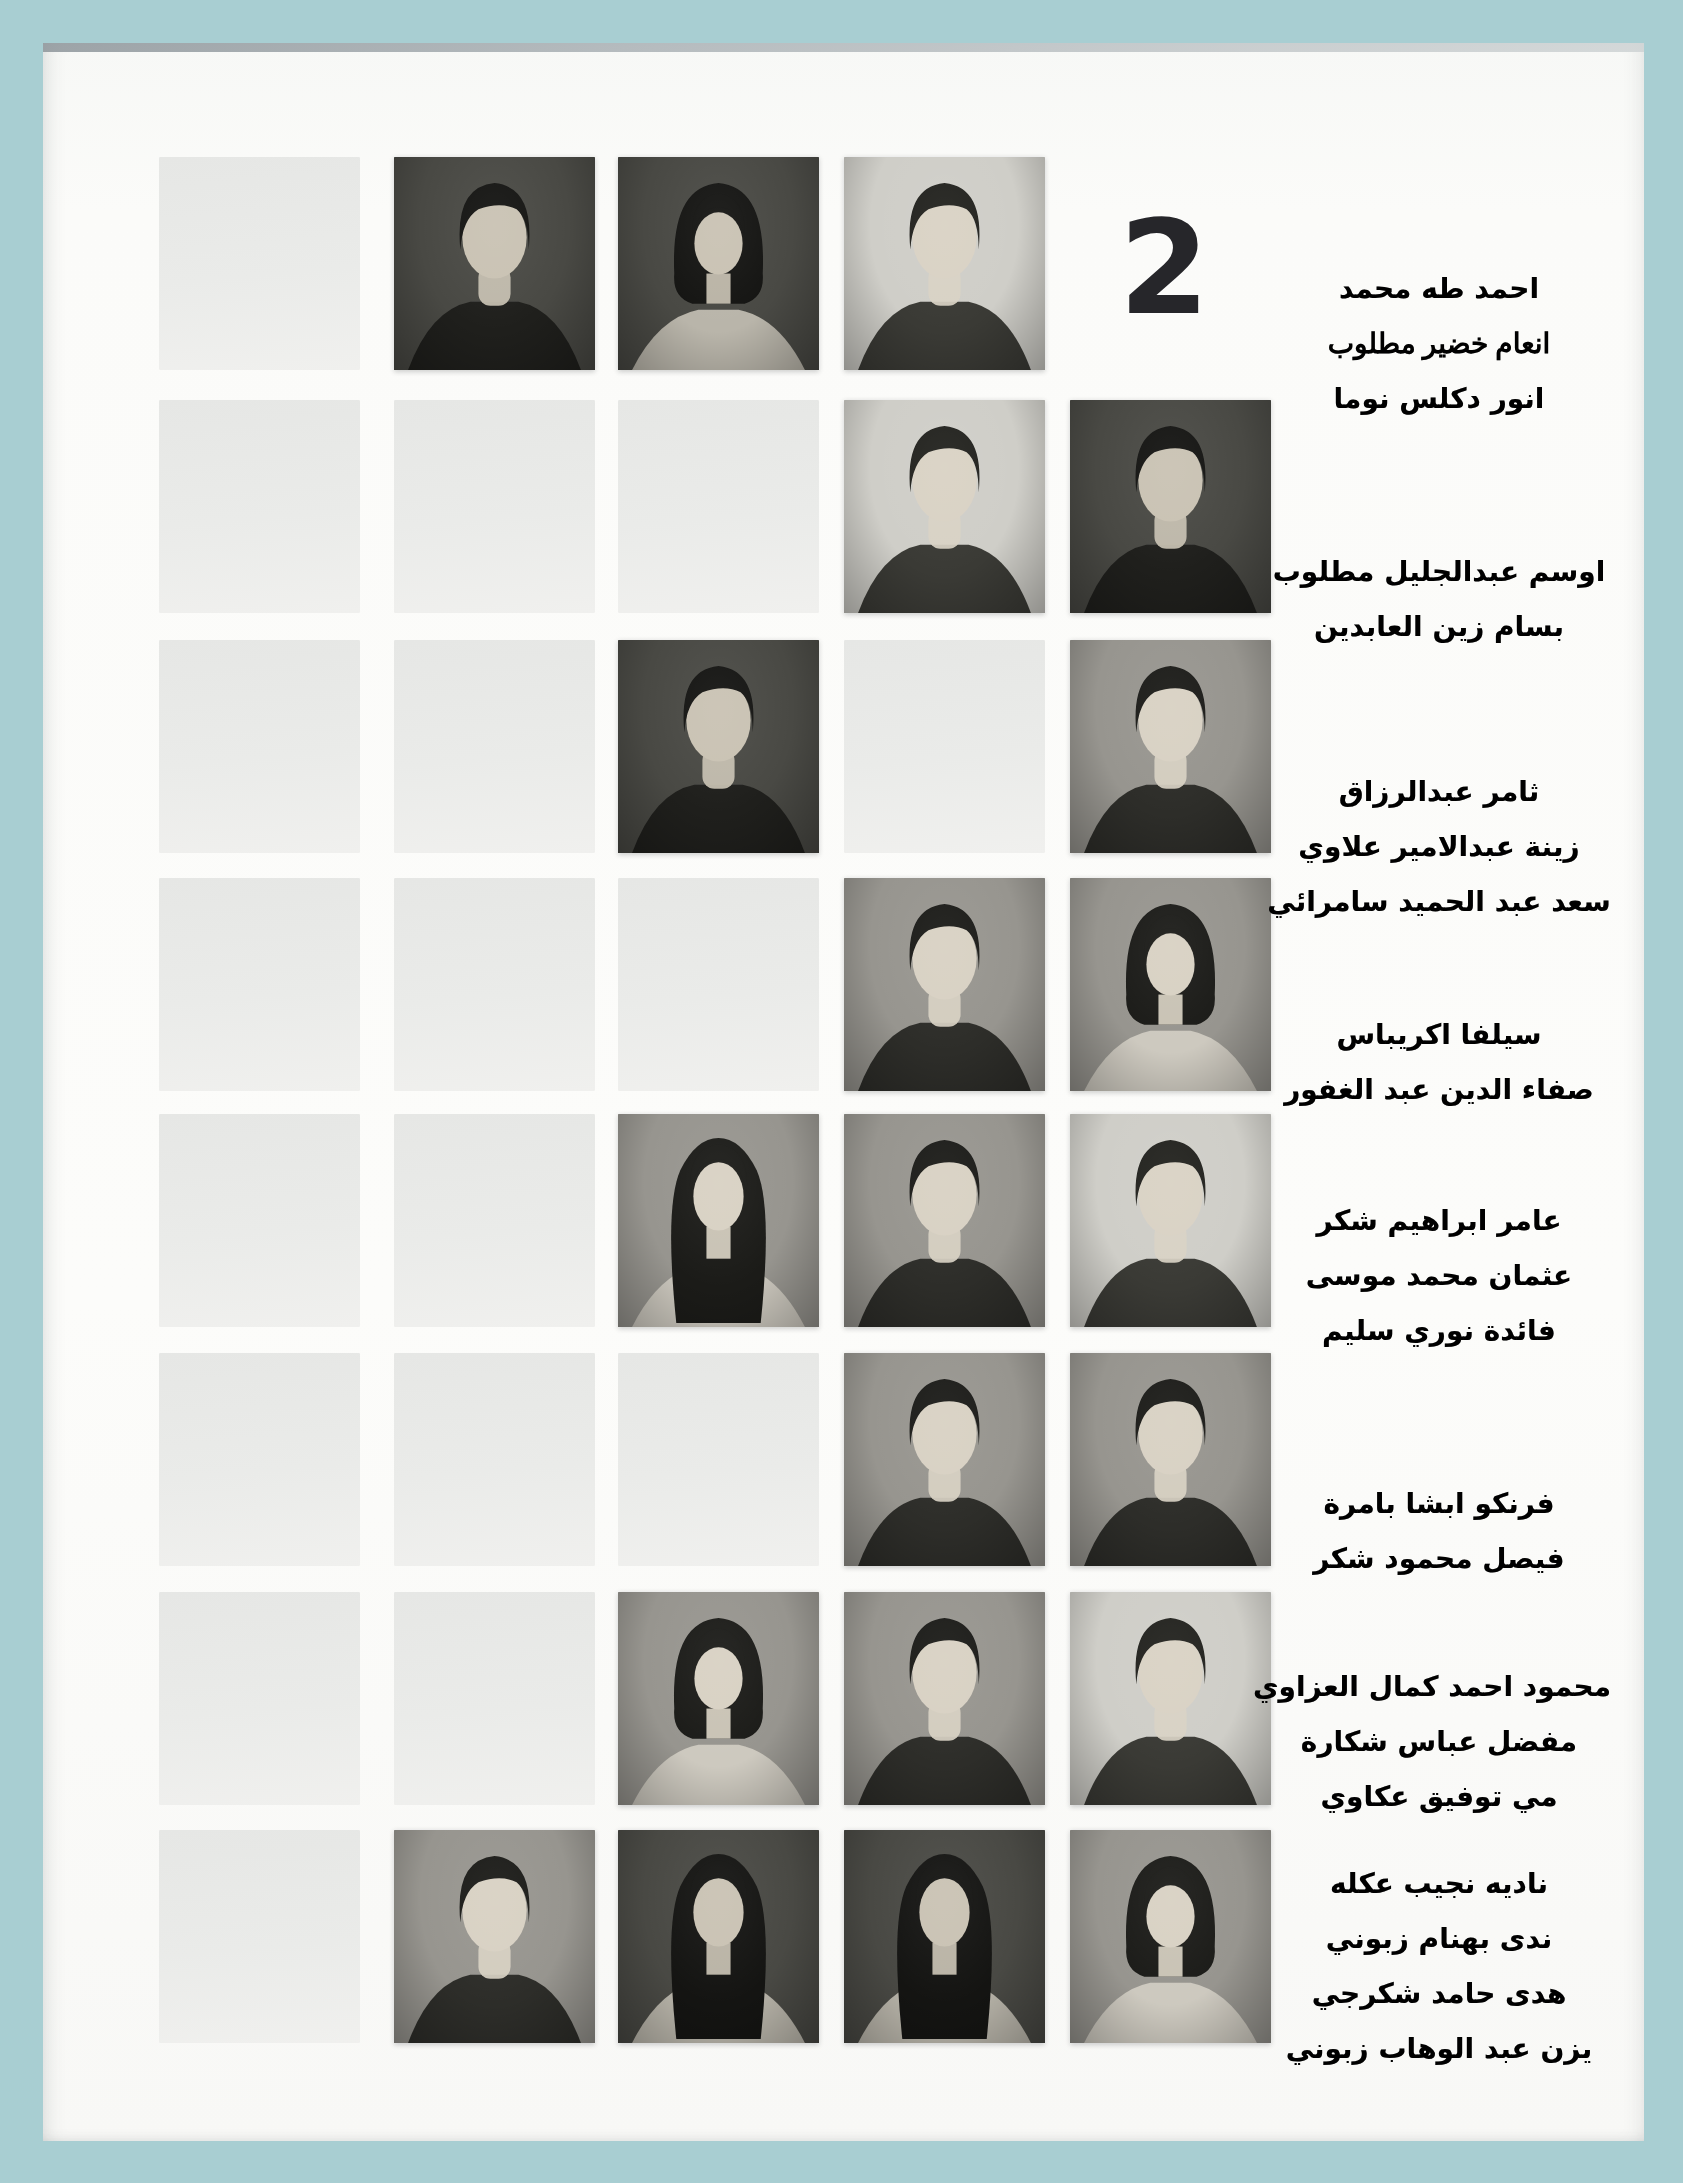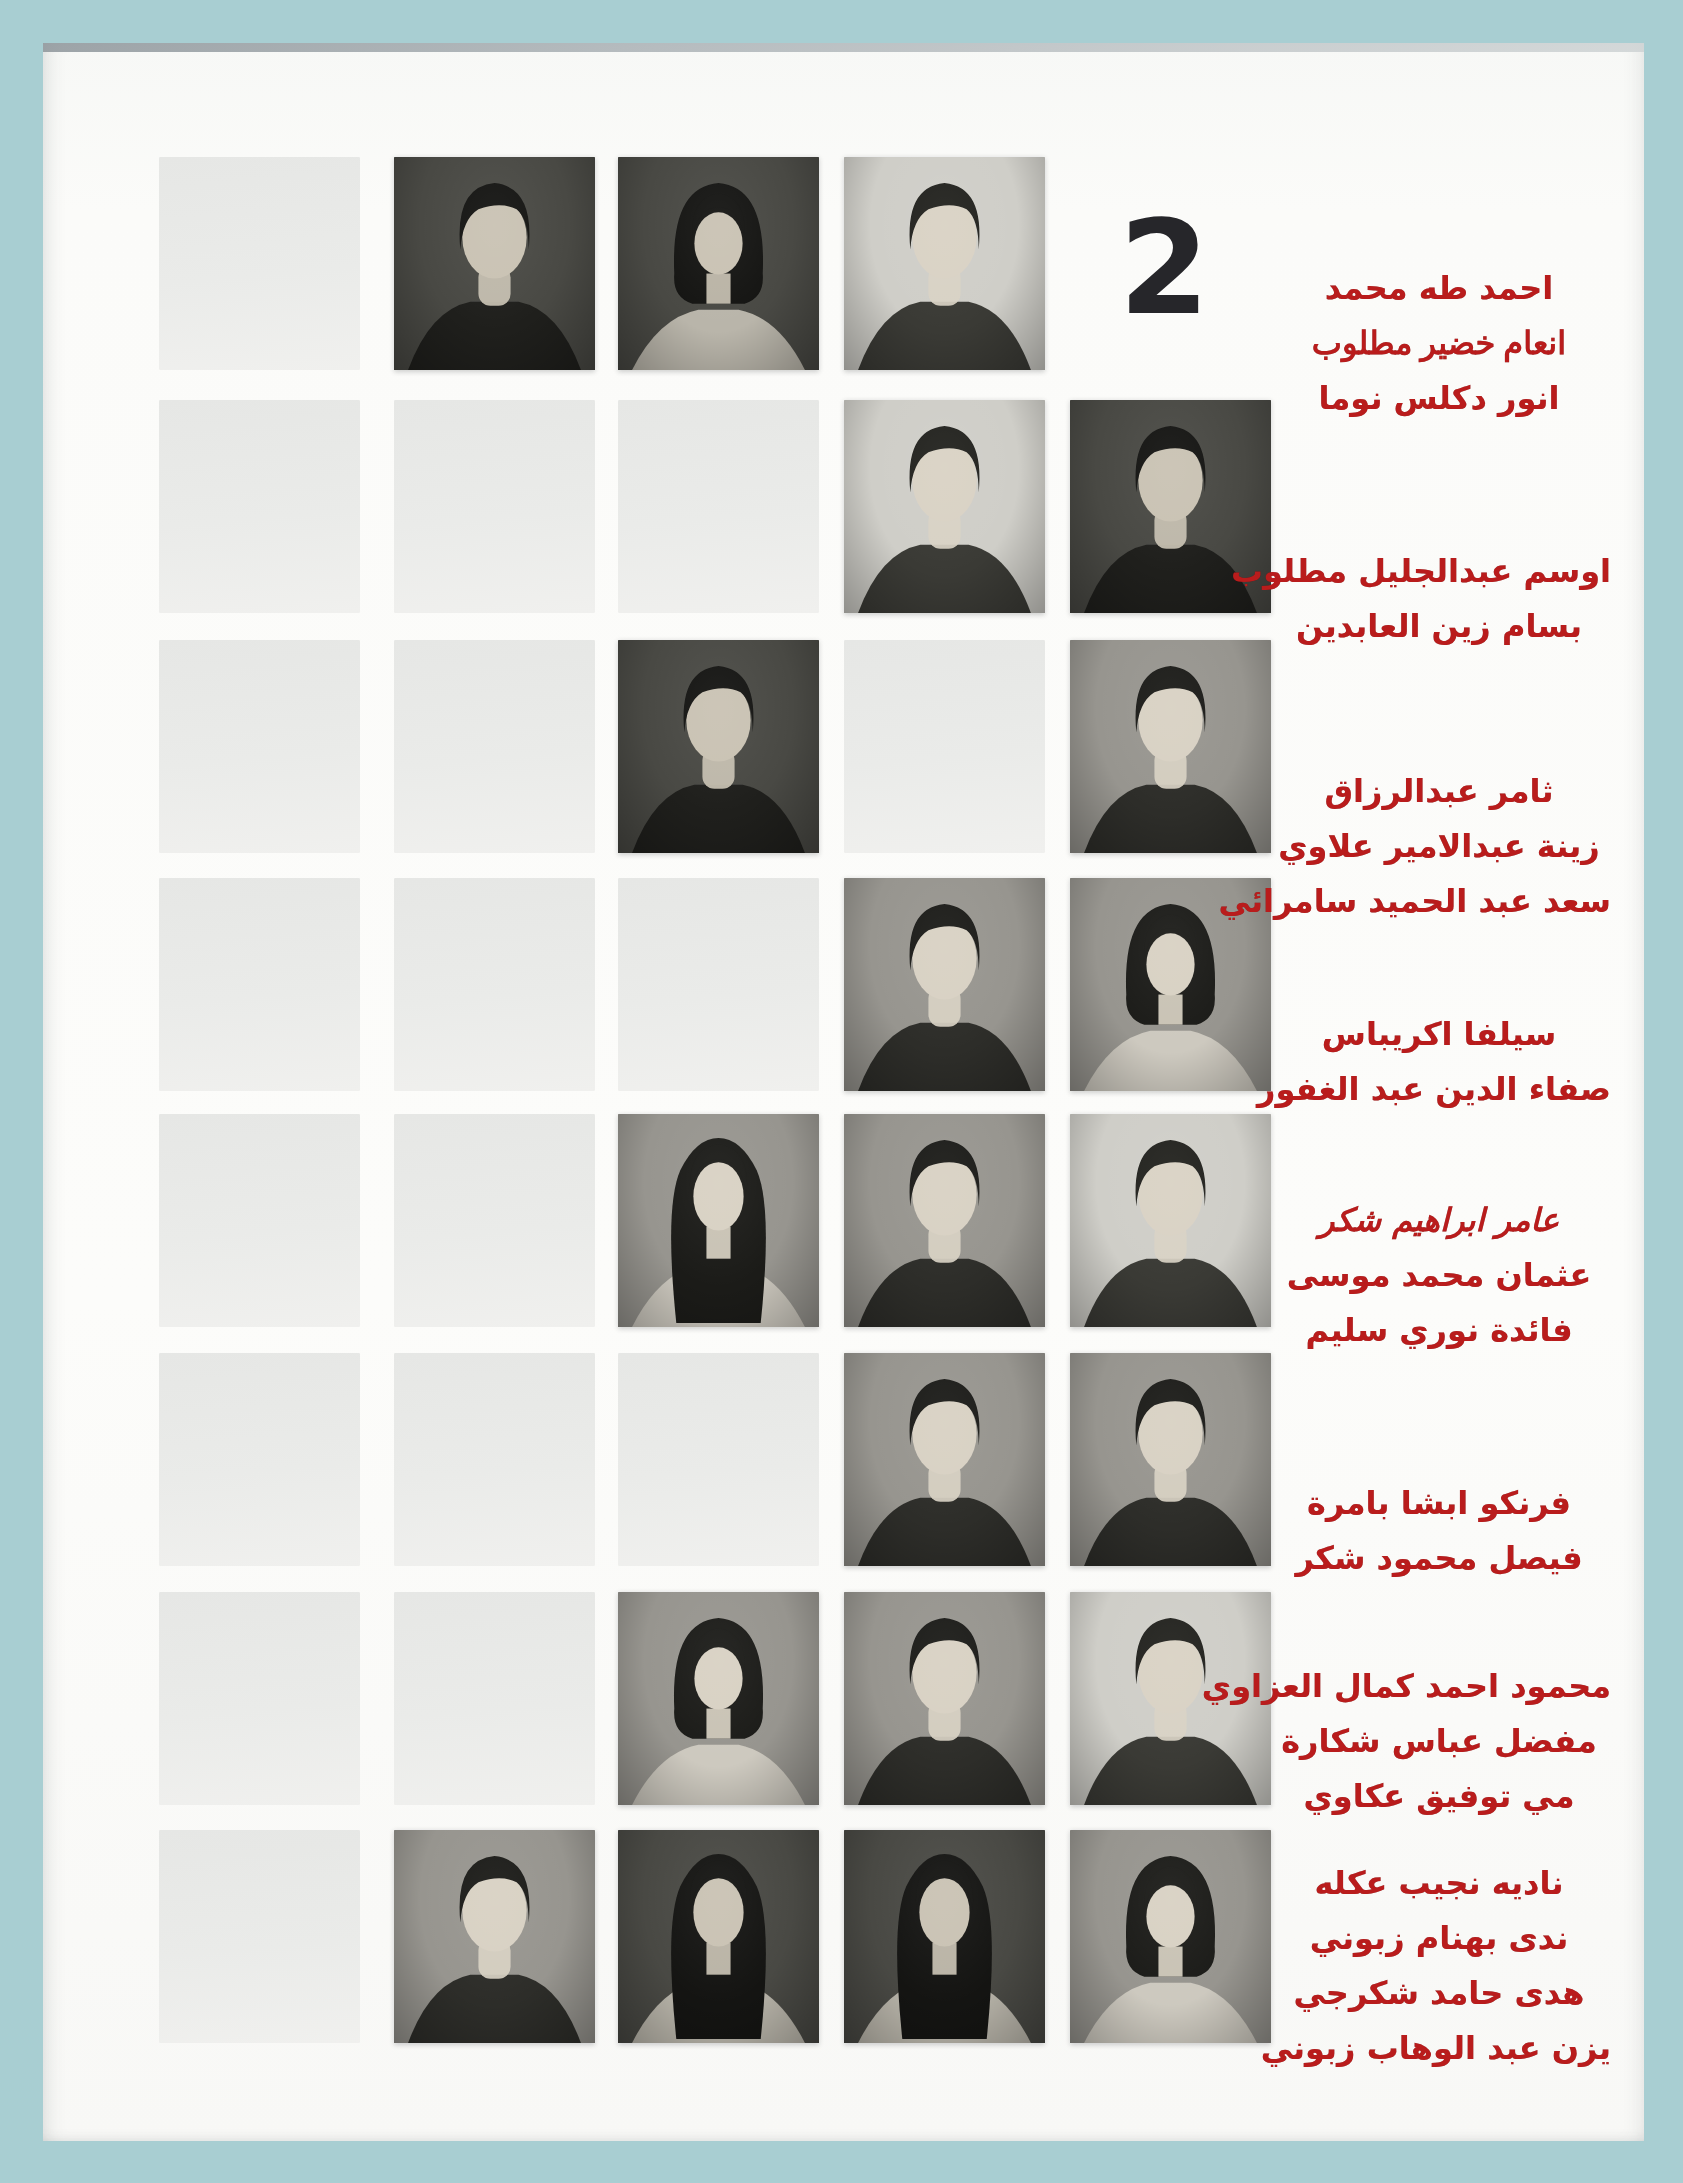--- a/index.html
+++ b/index.html
@@ -36,21 +36,21 @@
     box-shadow:0 1.8px 5.5px rgba(40,45,50,.22), 0 0 0 0.6px rgba(255,255,255,.55);
   }
   .photo svg{display:block;width:100%;height:100%;}
   .photo::after{
     content:"";position:absolute;inset:0;
     background:radial-gradient(ellipse at 50% 32%,rgba(255,255,255,.06) 0%,transparent 52%,rgba(0,0,0,.30) 100%);
   }
   .name-block{position:absolute;width:344px;}
   .name-line{
     direction:rtl;text-align:center;height:55px;line-height:55px;
-    font-size:32px;font-weight:bold;color:#b91c1c;
+    font-size:28px;font-weight:bold;color:#000000;
     white-space:nowrap;
     text-shadow:0 0 0.6px rgba(0,0,0,.35);
   }
 </style>
 </head>
 <body>
 
 <div class="paper">
   <div class="paper-top-shadow"></div>
 </div>
@@ -286,21 +286,21 @@
     <div class="name-block" style="left: 1267px; top: 764px;">
       <div class="name-line" style="height: 55px; line-height: 55px;">ثامر عبدالرزاق</div>
       <div class="name-line" style="height: 55px; line-height: 55px;">زينة عبدالامير علاوي</div>
       <div class="name-line" style="height: 55px; line-height: 55px;">سعد عبد الحميد سامرائي</div>
     </div>
     <div class="name-block" style="left: 1267px; top: 1007px;">
       <div class="name-line" style="height: 55px; line-height: 55px;">سيلفا اكريباس</div>
       <div class="name-line" style="height: 55px; line-height: 55px;">صفاء الدين عبد الغفور</div>
     </div>
     <div class="name-block" style="left: 1267px; top: 1193px;">
-      <div class="name-line" style="height: 55px; line-height: 55px; font-style: italic;">عامر ابراهيم شكر</div>
+      <div class="name-line" style="height: 55px; line-height: 55px;">عامر ابراهيم شكر</div>
       <div class="name-line" style="height: 55px; line-height: 55px;">عثمان محمد موسى</div>
       <div class="name-line" style="height: 55px; line-height: 55px; text-align: center;">فائدة نوري سليم</div>
     </div>
     <div class="name-block" style="left: 1267px; top: 1476px;">
       <div class="name-line" style="height: 55px; line-height: 55px;">فرنكو ابشا بامرة</div>
       <div class="name-line" style="height: 55px; line-height: 55px;">فيصل محمود شكر</div>
     </div>
     <div class="name-block" style="left: 1267px; top: 1659px;">
       <div class="name-line" style="height: 55px; line-height: 55px;">محمود احمد كمال العزاوي</div>
       <div class="name-line" style="height: 55px; line-height: 55px;">مفضل عباس شكارة</div>

